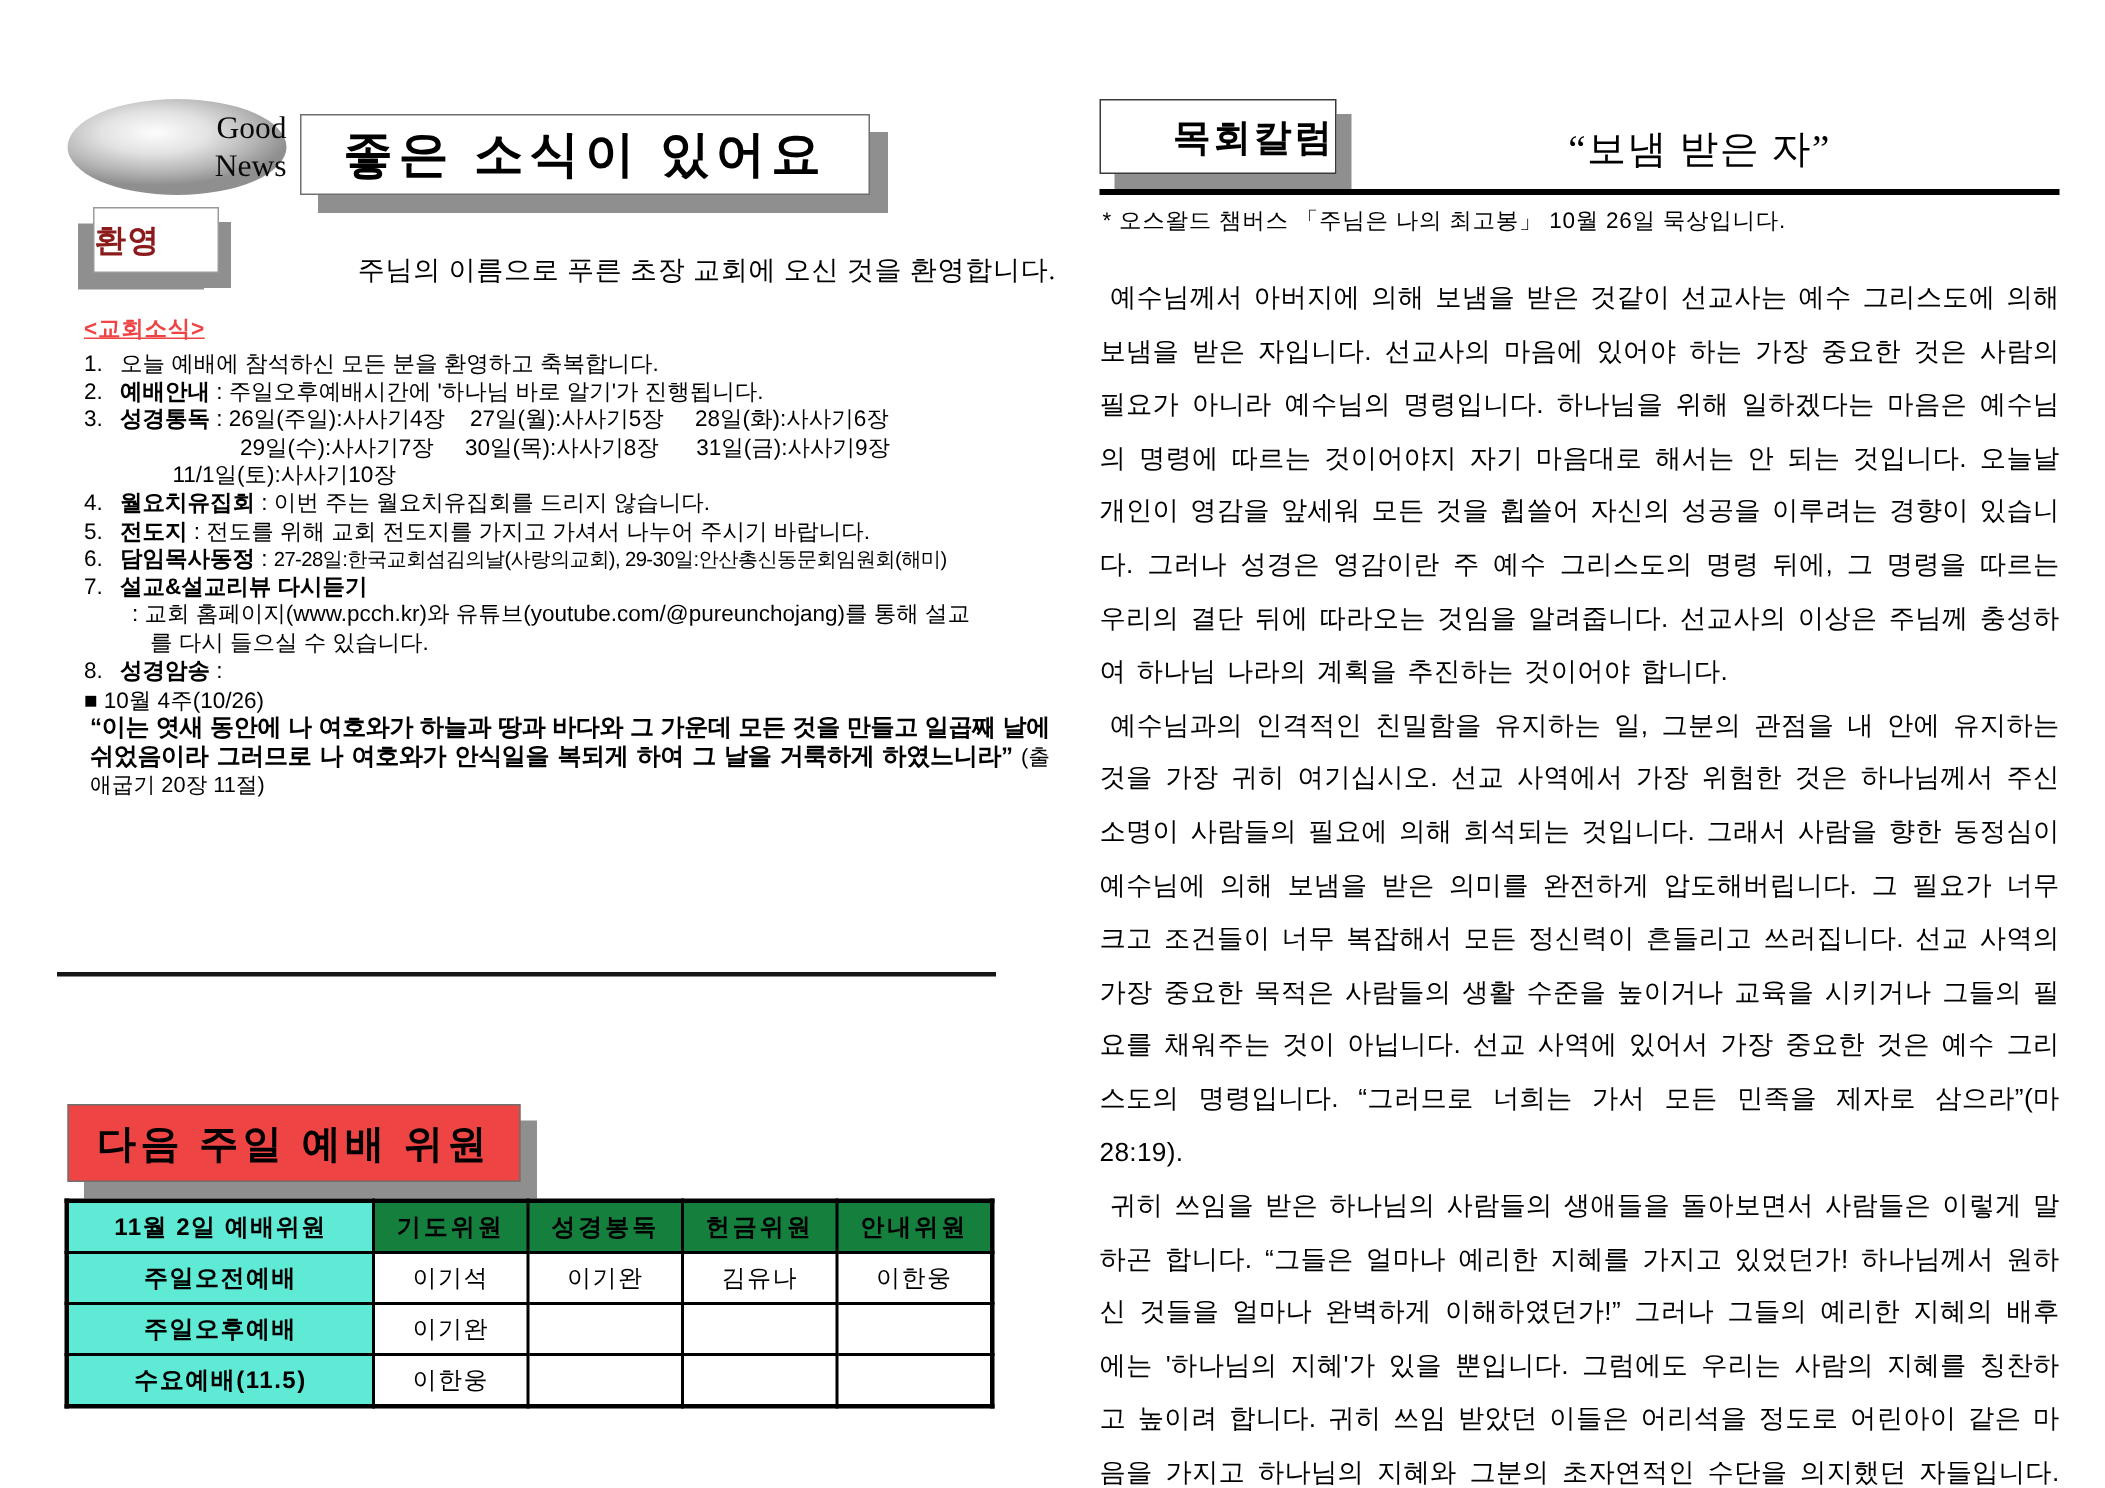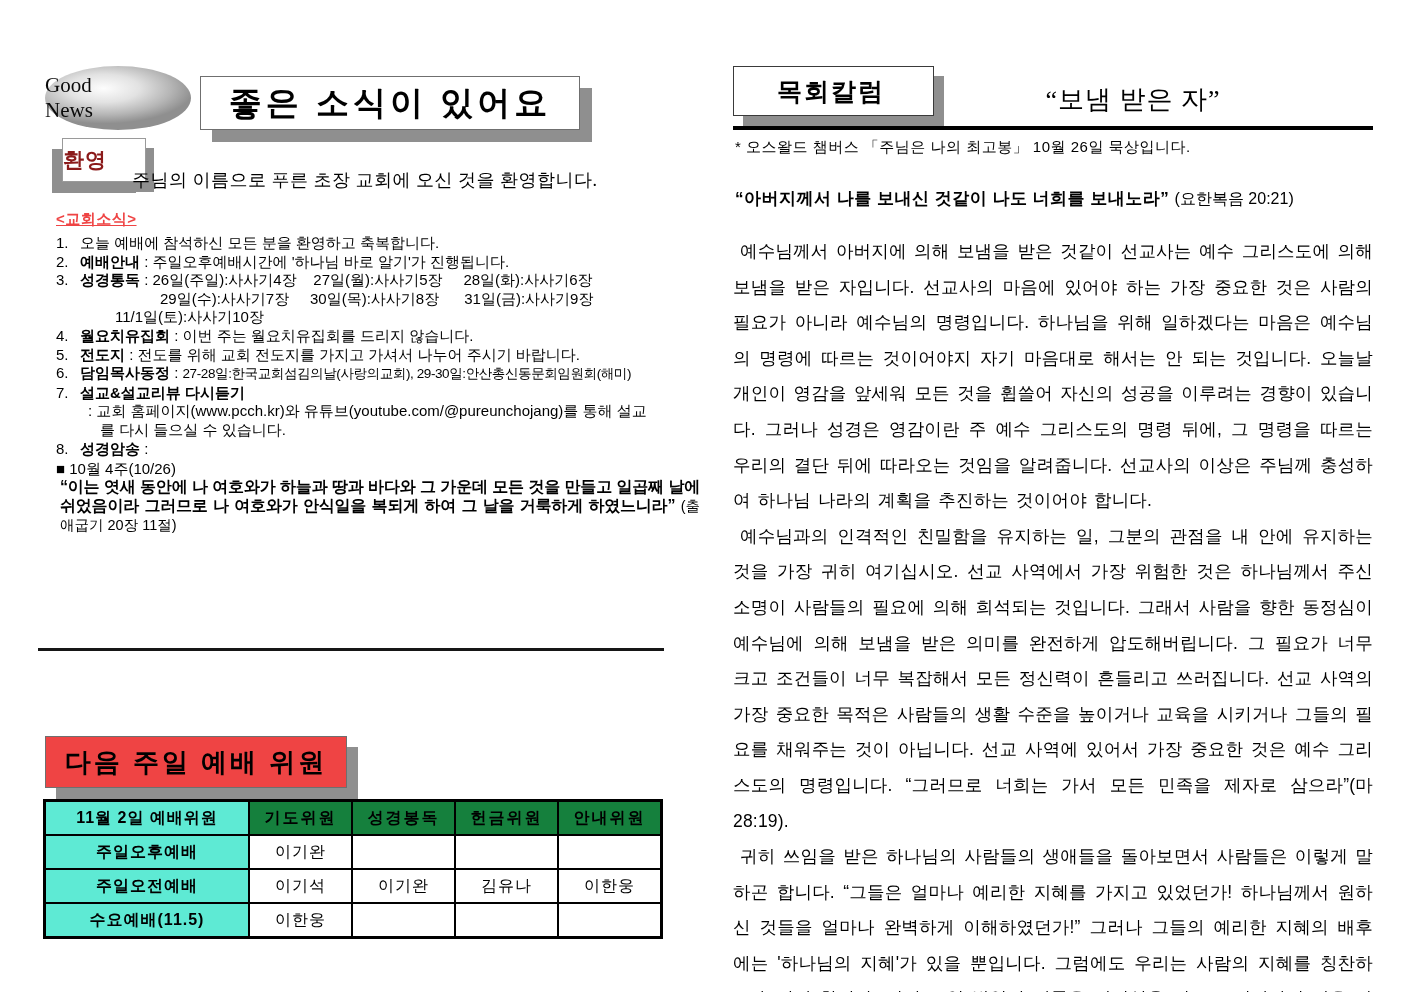--- a/index.html
+++ b/index.html
@@ -8,39 +8,39 @@
     font-family:"Liberation Sans","DejaVu Sans",sans-serif;color:#000;
     overflow:hidden;
   }
   .pre{white-space:pre-wrap;}
 
   
   .goodnews-ellipse{
     position:absolute;left:45px;top:66px;width:146px;height:64px;
     border-radius:50%;
     background:radial-gradient(ellipse 62% 55% at 40% 35%, #fdfdfd 0%, #e2e2e2 40%, #b5b5b5 75%, #8f8f8f 100%);
-    display:flex;flex-direction:column;align-items:flex-start;justify-content:center;
+    display:flex;flex-direction:column;align-items:flex-end;justify-content:center;
     font-family:"Liberation Serif","DejaVu Serif",serif;font-size:21px;line-height:25px;color:#0a0a0a;
   }
   .main-title-box{
     position:absolute;left:200px;top:76px;width:378px;height:52px;
     background:#fff;border:1px solid #6f6f6f;box-shadow:12px 12px 0 0 #8f8f8f;
     display:flex;align-items:center;justify-content:center;
     font-size:33px;font-weight:bold;letter-spacing:4px;
   }
   .welcome-box{
     position:absolute;left:62px;top:138px;width:82px;height:42px;
     background:#fff;border:1px solid #9a9a9a;box-shadow:-10px 11px 0 0 #8f8f8f, 8px 10px 0 0 #8f8f8f;
     display:flex;align-items:center;justify-content:flex-start;
     font-size:21px;font-weight:bold;color:#8b1a1a;letter-spacing:1px;
   }
   .welcome-text{
-    position:absolute;left:132px;top:168px;width:540px;
+    position:absolute;left:164px;top:168px;width:540px;
     font-family:"Liberation Serif","DejaVu Serif",serif;
-    font-size:18px;letter-spacing:0.5px;
+    font-size:18px;letter-spacing:0.5px;text-align:right;
   }
   .news-section{position:absolute;left:56px;top:210px;width:644px;}
   .news-heading{
     color:#ef4444;font-weight:bold;font-size:15px;
     text-decoration:underline;margin-bottom:5px;letter-spacing:0.5px;
   }
   .news-item{display:flex;font-size:15px;line-height:18.6px;}
   .news-item .num{flex:none;width:24px;}
   .news-item .content{flex:1;}
   .news-item .label{font-weight:bold;}
@@ -75,22 +75,22 @@
   table.committee{border:3px solid #000;}
   table.committee .rowhead{background:#5eead4;font-weight:bold;width:194px;letter-spacing:1px;}
   table.committee th.colhead{background:#15803d;font-weight:bold;width:93px;letter-spacing:2px;}
   table.committee td.val{font-weight:normal;letter-spacing:1px;}
 
   
   .right-col{position:absolute;left:733px;top:0;width:640px;}
   .column-tag-box{
     position:absolute;left:0;top:66px;width:156px;height:48px;
     background:#fff;border:1px solid #3a3a3a;box-shadow:10px 10px 0 0 #8f8f8f;
-    display:flex;align-items:center;justify-content:flex-start;
-    font-size:25px;font-weight:bold;letter-spacing:2px;padding-left:43px;
+    display:flex;align-items:center;justify-content:flex-end;
+    font-size:25px;font-weight:bold;letter-spacing:2px;
   }
   .right-title{
     position:absolute;left:120px;top:82px;width:560px;text-align:center;
     font-family:"Liberation Serif","DejaVu Serif",serif;font-size:26px;letter-spacing:1px;
   }
   .right-rule{position:absolute;left:0;top:126px;width:640px;border-top:4px solid #000;}
   .right-body{position:absolute;left:0;top:138px;width:640px;}
   .source-line{font-size:15px;letter-spacing:0.5px;margin:0 0 0 2px;}
   .quote-line{font-size:17px;margin:30px 0 0 2px;}
   .quote-line .q{font-weight:bold;letter-spacing:0.5px;}
@@ -196,53 +196,50 @@
 <table class="committee">
   <tbody>
   <tr>
     <th class="rowhead">11월 2일 예배위원</th>
     <th class="colhead">기도위원</th>
     <th class="colhead">성경봉독</th>
     <th class="colhead">헌금위원</th>
     <th class="colhead">안내위원</th>
   </tr>
   <tr>
-    <td class="rowhead">주일오후예배</td>
-    <td class="val">이기완</td>
-    <td class="val"></td>
-    <td class="val"></td>
-    <td class="val"></td>
-  </tr>
-  <tr>
     <td class="rowhead">주일오전예배</td>
     <td class="val">이기석</td>
     <td class="val">이기완</td>
     <td class="val">김유나</td>
     <td class="val">이한웅</td>
   </tr>
   <tr>
+    <td class="rowhead">주일오후예배</td>
+    <td class="val">이기완</td>
+    <td class="val"></td>
+    <td class="val"></td>
+    <td class="val"></td>
+  </tr>
+  <tr>
     <td class="rowhead">수요예배(11.5)</td>
     <td class="val">이한웅</td>
     <td class="val"></td>
     <td class="val"></td>
     <td class="val"></td>
   </tr>
   </tbody>
 </table>
 
 <div class="right-col">
   <div class="column-tag-box">
     <span>목회칼럼</span>
   </div>
   <div class="right-title">“보냄 받은 자”</div>
   <div class="right-rule"></div>
 
   <div class="right-body">
     <p class="source-line">* 오스왈드 챔버스 「주님은 나의 최고봉」 10월 26일 묵상입니다.</p>
-    <p class="quote-line">
-      <span class="q">“아버지께서 나를 보내신 것같이 나도 너희를 보내노라” </span><span class="qref">(요한복음 20:21)</span>
-    </p>
     <p class="bodytext first">예수님께서 아버지에 의해 보냄을 받은 것같이 선교사는 예수 그리스도에 의해 보냄을 받은 자입니다. 선교사의 마음에 있어야 하는 가장 중요한 것은 사람의 필요가 아니라 예수님의 명령입니다. 하나님을 위해 일하겠다는 마음은 예수님의 명령에 따르는 것이어야지 자기 마음대로 해서는 안 되는 것입니다. 오늘날 개인이 영감을 앞세워 모든 것을 휩쓸어 자신의 성공을 이루려는 경향이 있습니다. 그러나 성경은 영감이란 주 예수 그리스도의 명령 뒤에, 그 명령을 따르는 우리의 결단 뒤에 따라오는 것임을 알려줍니다. 선교사의 이상은 주님께 충성하여 하나님 나라의 계획을 추진하는 것이어야 합니다.</p>
     <p class="bodytext">예수님과의 인격적인 친밀함을 유지하는 일, 그분의 관점을 내 안에 유지하는 것을 가장 귀히 여기십시오. 선교 사역에서 가장 위험한 것은 하나님께서 주신 소명이 사람들의 필요에 의해 희석되는 것입니다. 그래서 사람을 향한 동정심이 예수님에 의해 보냄을 받은 의미를 완전하게 압도해버립니다. 그 필요가 너무 크고 조건들이 너무 복잡해서 모든 정신력이 흔들리고 쓰러집니다. 선교 사역의 가장 중요한 목적은 사람들의 생활 수준을 높이거나 교육을 시키거나 그들의 필요를 채워주는 것이 아닙니다. 선교 사역에 있어서 가장 중요한 것은 예수 그리스도의 명령입니다. “그러므로 너희는 가서 모든 민족을 제자로 삼으라”(마28:19).</p>
     <p class="bodytext">귀히 쓰임을 받은 하나님의 사람들의 생애들을 돌아보면서 사람들은 이렇게 말하곤 합니다. “그들은 얼마나 예리한 지혜를 가지고 있었던가! 하나님께서 원하신 것들을 얼마나 완벽하게 이해하였던가!” 그러나 그들의 예리한 지혜의 배후에는 '하나님의 지혜'가 있을 뿐입니다. 그럼에도 우리는 사람의 지혜를 칭찬하고 높이려 합니다. 귀히 쓰임 받았던 이들은 어리석을 정도로 어린아이 같은 마음을 가지고 하나님의 지혜와 그분의 초자연적인 수단을 의지했던 자들입니다. 그래서 그들을 통해 하나님의 인도하심이 나타났던 것입니다. 이에 사람의 지혜가 아닌 하나님의 지혜에 공로를 돌려야 합니다.</p>
 
   </div>
 </div>
 
 </body></html>

